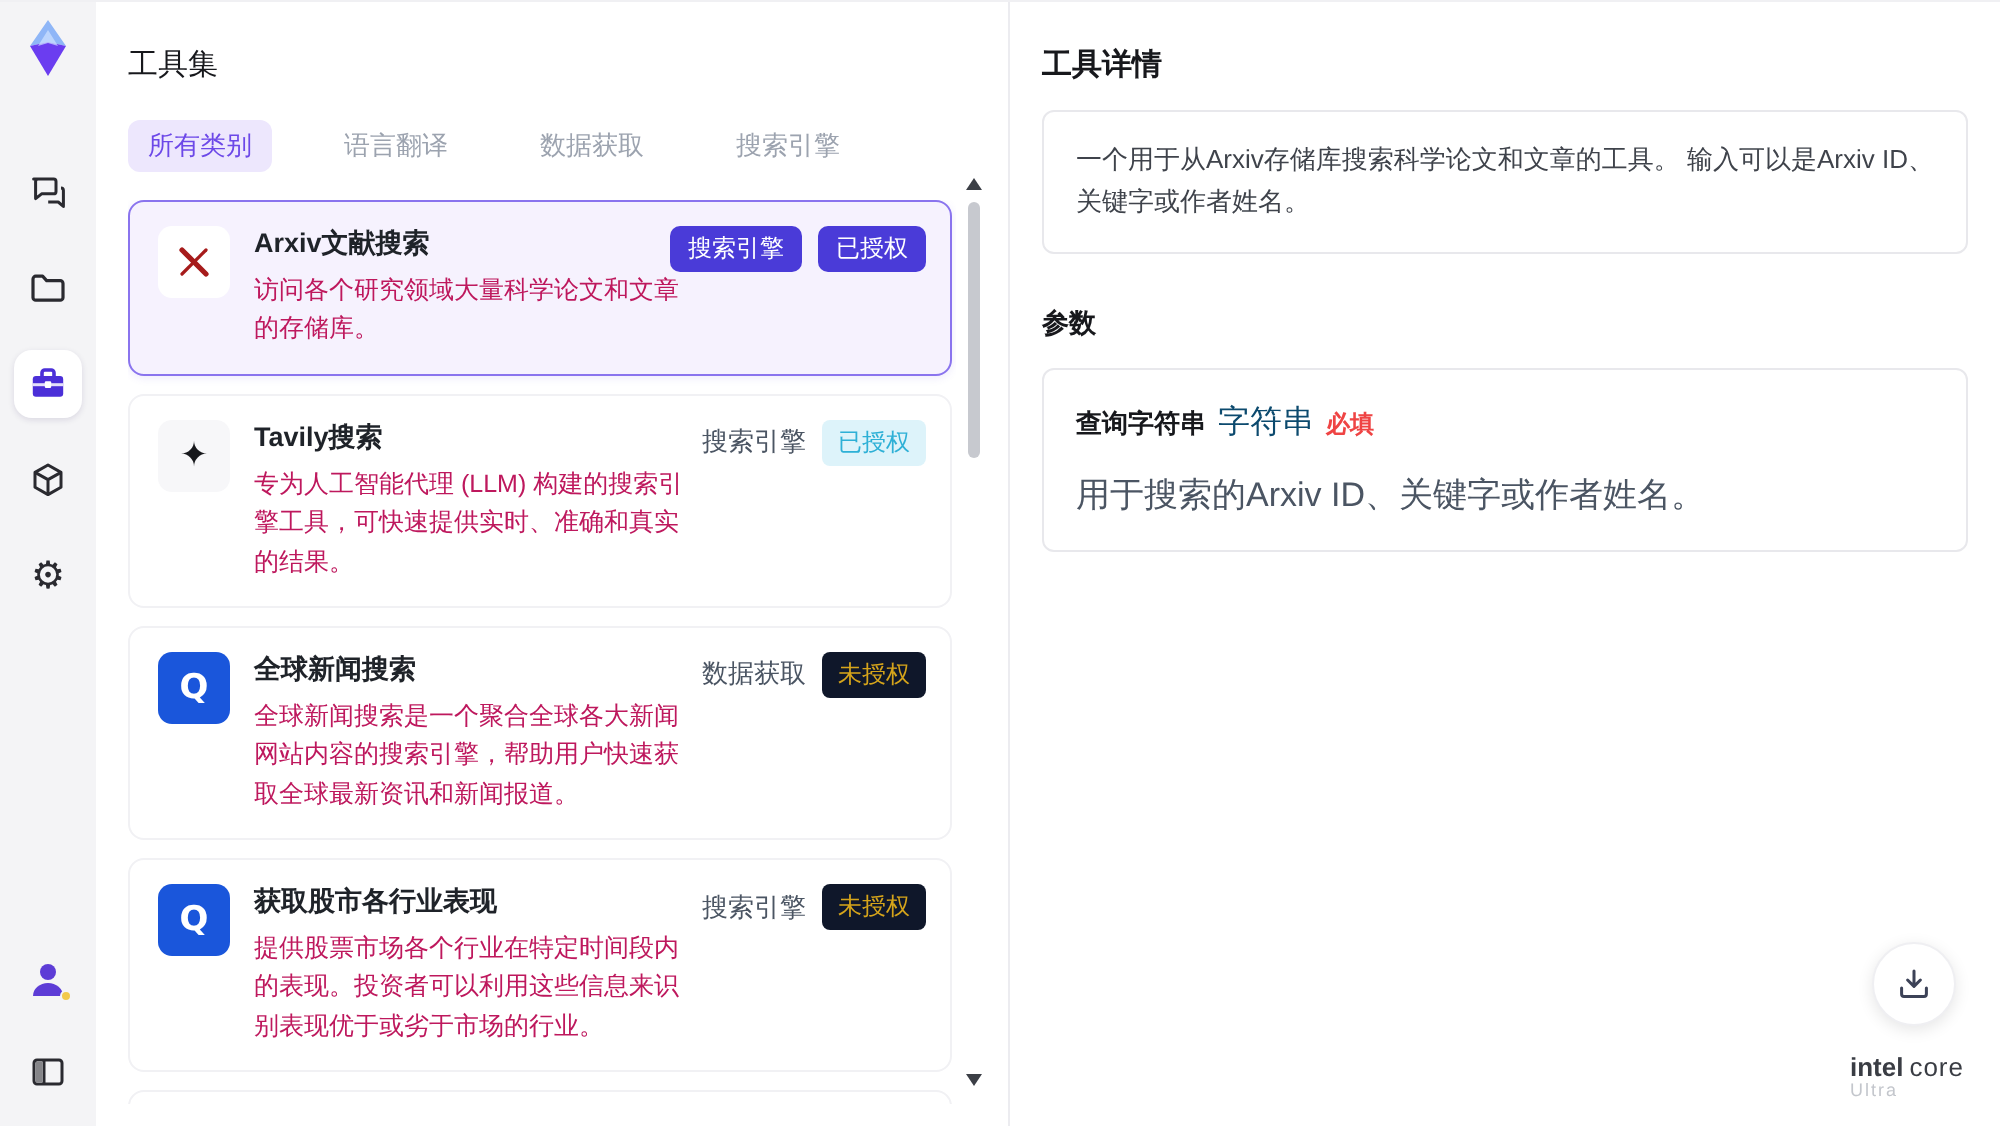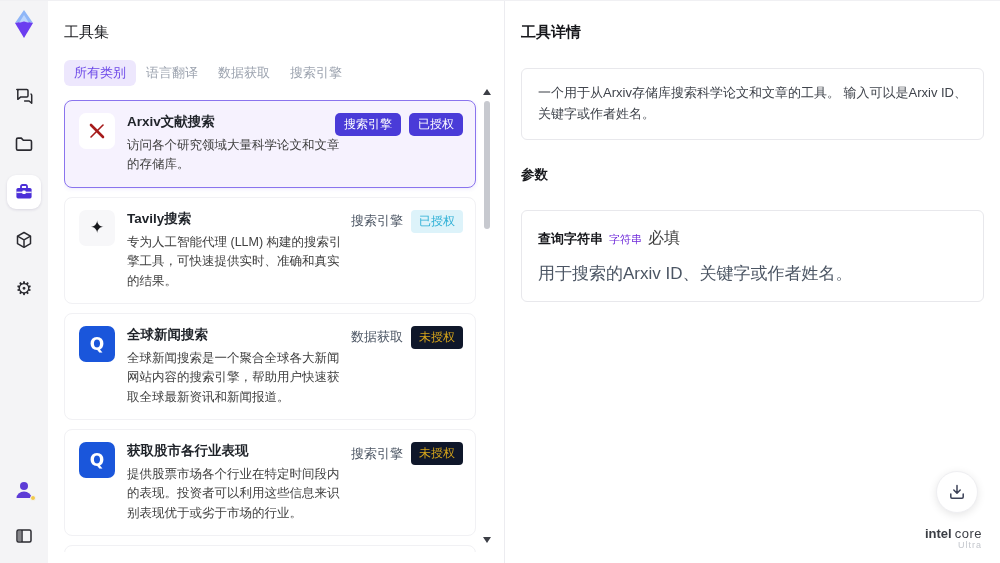--- a/index.html
+++ b/index.html
@@ -19,63 +19,63 @@
   .rail-bottom { display:flex; flex-direction:column; align-items:center; gap:12px; }
   .avatar-wrap { position:relative; width:22px; height:22px; }
   .avatar-dot { position:absolute; right:-1px; bottom:0; width:6px; height:6px; border-radius:50%; background:#f2c94c; border:1px solid #f4f4f6; }
 
   
   .main { flex:1; display:flex; background:#fff; height:100%; }
 
   
   .list-panel { width:457px; flex:0 0 457px; border-right:1px solid #ececf0; position:relative; padding:22px 26px 0 16px; }
   .panel-title { font-size:15px; font-weight:normal; color:#17181c; }
-  .tabs { display:flex; margin:18px 0 14px; }
+  .tabs { display:flex; gap:26px; margin:18px 0 14px; }
   .tab { font-size:13px; color:#9ca3af; cursor:pointer; padding:4px 10px; border-radius:6px; white-space:nowrap; }
   .tab.active { background:#ede7fd; color:#6c48e8; }
 
   .cards { height:452px; overflow:hidden; padding-right:2px; }
   .card { position:relative; border:1px solid #f1f1f4; background:#fff; border-radius:8px; padding:12px 12px 12px 14px; display:flex; gap:12px; margin-bottom:9px; cursor:pointer; }
   .card.selected { border:1.5px solid #8a74ee; background:#f6f2fe; box-shadow:0 1px 4px rgba(110,80,230,.12); }
   .tool-icon { width:36px; height:36px; border-radius:7px; flex:0 0 36px; display:flex; align-items:center; justify-content:center; background:#fff; }
   .card.selected .tool-icon { background:#fff; }
   .tool-icon.plain { background:#f7f7f9; }
   .tool-icon.blue { background:#1a56db; }
   .tool-icon.blue span { color:#fff; font-weight:bold; font-size:17px; font-family:"DejaVu Sans",sans-serif; }
   .star-glyph { font-size:17px; color:#17181c; line-height:1; }
   .tool-body { flex:1; min-width:0; padding-right:120px; }
   .tool-name { font-size:13.5px; font-weight:bold; color:#1f2329; }
-  .tool-desc { font-size:12.5px; color:#404040; line-height:1.55; margin-top:5px; }
+  .tool-desc { font-size:12.5px; color:#be185d; line-height:1.55; margin-top:5px; }
   .tool-tags { position:absolute; top:12px; right:12px; display:flex; gap:8px; align-items:center; }
   .tag-solid { background:#4a3bd8; color:#fff; font-size:12px; padding:3px 9px; border-radius:5px; white-space:nowrap; }
   .cat-plain { color:#4b5563; font-size:13px; white-space:nowrap; }
   .badge { font-size:12px; padding:3px 8px; border-radius:4px; white-space:nowrap; }
   .badge.cyan { background:#ddf3fa; color:#2eb0d6; }
   .badge.yellow { background:#0f172a; color:#d5a41b; }
 
   
   .vscroll { position:absolute; right:12px; top:88px; bottom:16px; width:10px; }
   .vscroll .arr { position:absolute; left:1px; width:0; height:0; border-left:4px solid transparent; border-right:4px solid transparent; }
   .vscroll .arr.up { top:0; border-bottom:6px solid #3c3f46; }
   .vscroll .arr.down { bottom:4px; border-top:6px solid #3c3f46; }
   .vscroll .thumb { position:absolute; left:2px; top:12px; width:6px; height:128px; border-radius:3px; background:#c7c9cf; }
 
   
   .detail { flex:1; position:relative; padding:22px 16px 0 16px; }
   .detail-title { font-size:15px; font-weight:bold; color:#17181c; }
   .section-h { font-size:13.5px; font-weight:bold; color:#17181c; margin-top:26px; }
-  .info-box { margin-top:26px; border:1px solid #e8e8ec; border-radius:6px; background:#fff; padding:14px 16px; font-size:13px; color:#3f434b; line-height:1.6; }
+  .info-box { margin-top:13px; border:1px solid #e8e8ec; border-radius:6px; background:#fff; padding:14px 16px; font-size:13px; color:#3f434b; line-height:1.6; }
   .param-name { font-size:13px; font-weight:bold; color:#17181c; }
-  .param-type { font-size:11px; color:#6d28d9; margin-left:6px; font-weight:normal; }
-  .param-req { font-size:16px; color:#404040; margin-left:6px; font-weight:normal; }
+  .param-type { font-size:16px; color:#0c4a6e; margin-left:6px; font-weight:normal; }
+  .param-req { font-size:12px; color:#ef4444; margin-left:6px; font-weight:bold; }
   .param-desc { font-size:17px; color:#4b5563; margin-top:10px; }
 
   
   .fab { position:absolute; right:22px; bottom:50px; width:42px; height:42px; border-radius:50%; background:#fff; border:1px solid #efeff2; box-shadow:0 2px 8px rgba(0,0,0,.10); display:flex; align-items:center; justify-content:center; cursor:pointer; }
-  .brand { position:absolute; right:18px; bottom:12px; text-align:right; line-height:1.1; }
+  .brand { position:absolute; right:18px; bottom:12px; line-height:1.1; }
   .brand .l1 { font-size:13px; color:#3a3d44; letter-spacing:.5px; }
   .brand .l1 b { font-weight:bold; letter-spacing:0; margin-right:3px; }
   .brand .l2 { font-size:9px; color:#c3c6cc; letter-spacing:1px; }
 </style>
 </head>
 <body>
 
 <div class="app">
 
   <div class="rail">

